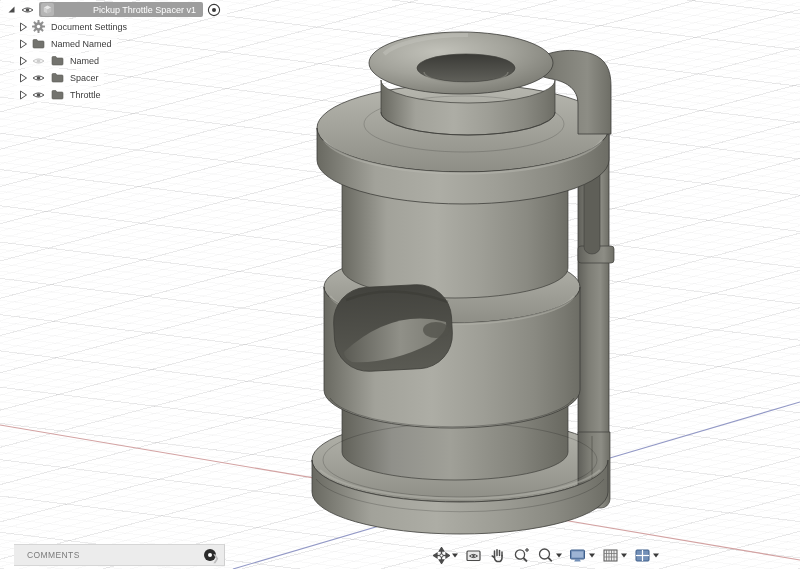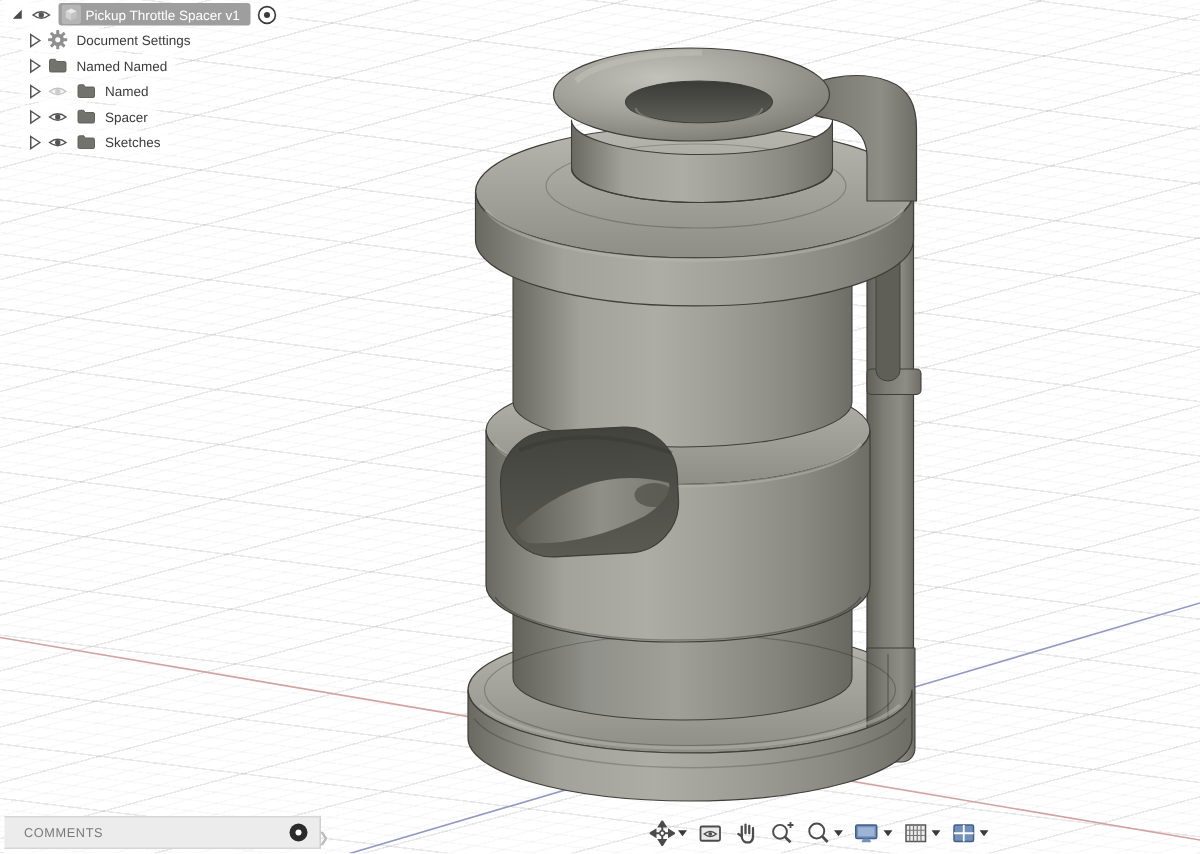--- a/index.html
+++ b/index.html
@@ -23,25 +23,25 @@
   #browser{position:absolute;top:2px;left:3px;display:flex;flex-direction:column;gap:2px;z-index:5;}
   .trow{display:flex;align-items:center;height:15px;background:rgba(255,255,255,0.78);
         border-radius:2px;padding:0 5px 0 2px;width:fit-content;cursor:default;}
   .trow.sub{margin-left:11px;text-align:center;}
   .slot{display:flex;align-items:center;justify-content:center;}
   .slot.arrow{width:13px;}
   .slot.eye{width:19px;}
   .slot.icn{width:19px;}
   .tlabel{font-size:9px;color:#3b3b3b;padding-left:3px;white-space:nowrap;}
   .root-chip{display:flex;align-items:center;background:#9e9e9e;border-radius:2px;
-             padding:1px 7px 1px 2px;margin:0 4px 0 2px;}
+             padding:1px 7px 1px 2px;margin:0 4px 0 2px;gap:36px;}
   .root-chip .tlabel{color:#ffffff;font-size:9px;}
   
   #comments{
-    position:absolute;left:3px;bottom:3px;width:210px;height:20px;background:#ececec;
+    position:absolute;left:14px;bottom:3px;width:210px;height:20px;background:#ececec;
     border-top:1px solid #d6d6d6;border-right:1px solid #d0d0d0;border-bottom:1px solid #d6d6d6;
     display:flex;align-items:center;z-index:5;cursor:pointer;
   }
   #comments .clabel{font-size:8.5px;color:#7a7a7a;letter-spacing:.4px;padding-left:13px;flex:1;}
   #comments .ccirc{width:12px;height:12px;border-radius:50%;background:#2b2b2b;
     display:flex;align-items:center;justify-content:center;margin-right:8px;}
   #comments .ccirc span{display:block;width:4px;height:4px;border-radius:50%;background:#fff;}
   #comments-chevron{position:absolute;left:212px;bottom:6px;font-size:9px;color:#bdbdbd;z-index:5;}
   
   #navbar{position:absolute;left:431px;bottom:4px;display:flex;align-items:center;gap:3px;z-index:5;}
@@ -269,21 +269,21 @@
       <svg width="13" height="12">
           <path d="M1,6 Q6.5,1.8 12,6 Q6.5,10.2 1,6 Z" fill="#fff" stroke="#555" stroke-width="1"></path>
           <circle cx="6.5" cy="6" r="1.8" fill="#555"></circle>
         </svg>
     </span>
     <span class="slot icn">
       <svg width="13" height="11">
           <path d="M1,2.5 Q1,1.5 2,1.5 L4.8,1.5 L5.8,3 L11,3 Q12,3 12,4 L12,9 Q12,10 11,10 L2,10 Q1,10 1,9 Z" fill="#73736e" stroke="#5a5a55" stroke-width=".6"></path>
         </svg>
     </span>
-    <span class="tlabel">Sketches</span>
+    <span class="tlabel">Throttle</span>
   </div>
 </div>
 
 <div id="comments">
   <span class="clabel">COMMENTS</span>
   <span class="ccirc">
       <span></span>
     </span>
 </div>
 <span id="comments-chevron">❯</span>

